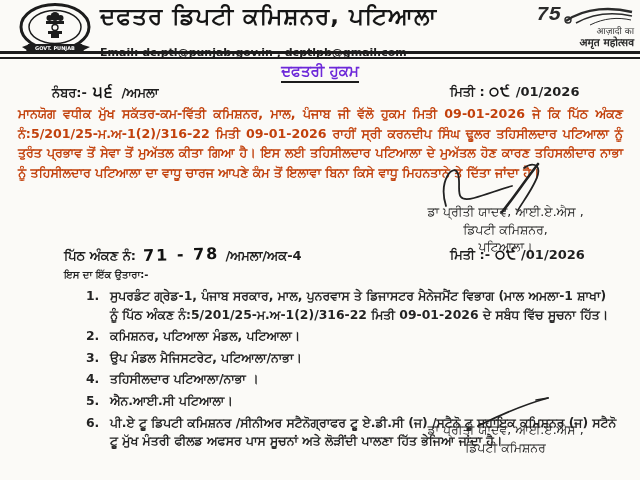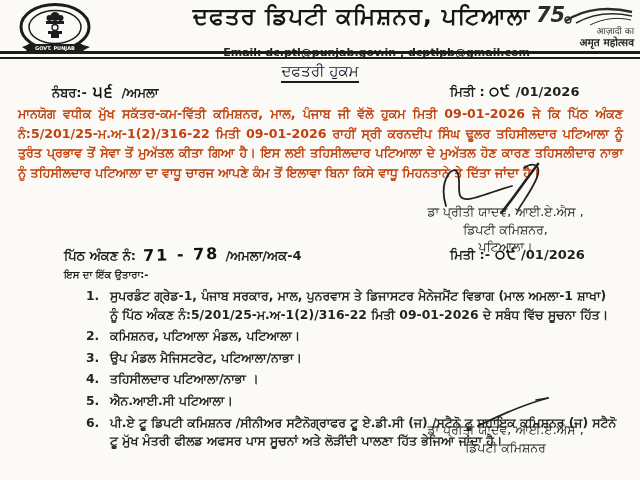--- a/index.html
+++ b/index.html
@@ -4,34 +4,34 @@
 <style>
   html,body{margin:0;padding:0;}
   .page{
     position:relative;width:640px;height:480px;overflow:hidden;
     background:#fbfaf7;color:#1f1f1f;
     font-family:"DejaVu Sans","Liberation Sans",sans-serif;
   }
   
   .hdr{position:absolute;top:0;left:0;width:640px;height:52px;}
   .emblem{position:absolute;left:18px;top:3px;}
-  .hdr-center{position:absolute;left:100px;top:4px;width:430px;text-align:right;}
+  .hdr-center{position:absolute;left:100px;top:4px;width:430px;text-align:left;}
   .hdr-title{font-size:23px;font-weight:bold;letter-spacing:1px;color:#161616;line-height:1.1;}
   .hdr-email{font-size:11px;font-weight:bold;color:#222;margin-top:17px;}
   .logo75{position:absolute;right:6px;top:3px;width:104px;text-align:right;}
   .logo75-top{position:relative;height:24px;}
-  .logo75-num{position:absolute;left:6px;top:0;font-size:21px;font-weight:bold;font-style:italic;color:#2b2b2b;}
+  .logo75-num{position:absolute;left:6px;top:0;font-size:21px;font-weight:bold;font-style:italic;color:#2b2b2b;font-family:Liberation Mono, monospace;}
   .logo75-swoosh{position:absolute;right:0;top:2px;}
   .logo75-l1{font-size:9px;color:#333;line-height:1.1;}
   .logo75-l2{font-size:10.5px;font-weight:bold;color:#2b2b2b;line-height:1.1;}
   .hdr-rule{position:absolute;top:51px;left:0;width:640px;height:3px;
     border-top:3px solid #1c1c1c;border-bottom:2px solid #1c1c1c;}
   
   .doc-title-row{position:absolute;top:61px;left:0;width:640px;text-align:center;}
-  .doc-title{font-size:15px;font-weight:normal;border-bottom:2px solid #1c1c1c;padding-bottom:1px;color:#0f172a;}
+  .doc-title{font-size:15px;font-weight:bold;border-bottom:2px solid #1c1c1c;padding-bottom:1px;color:#6d28d9;}
   .numdate-row{position:absolute;top:82px;left:0;width:640px;font-size:13px;font-weight:bold;}
   .num-left{position:absolute;left:52px;top:0;}
   .date-right{position:absolute;left:450px;top:0;}
   .hand{display:inline-block;font-size:16px;font-weight:bold;letter-spacing:2px;
     transform:rotate(-1.5deg);color:#111;padding:0 2px;}
   .hand-sm{display:inline-block;font-size:15px;font-weight:bold;letter-spacing:1px;
     transform:rotate(-2deg);color:#111;}
   
   .body-par{position:absolute;top:104px;left:18px;width:605px;
     font-size:12.6px;font-weight:bold;line-height:1.55;text-align:justify;color:#c2410c;}

